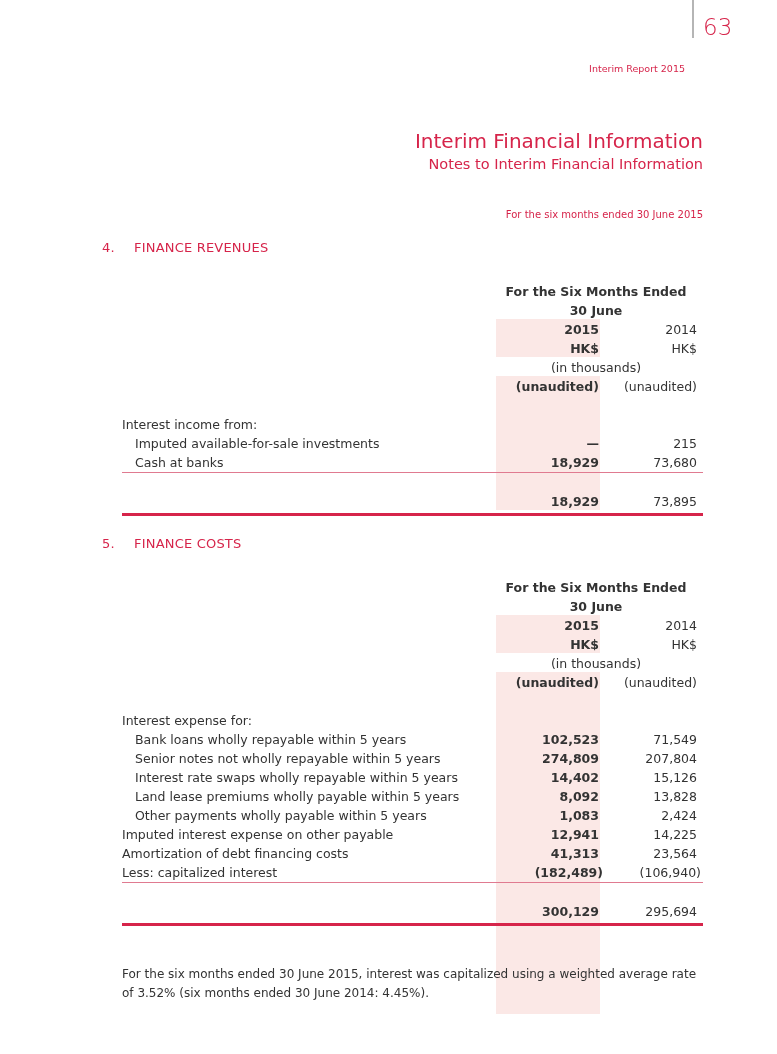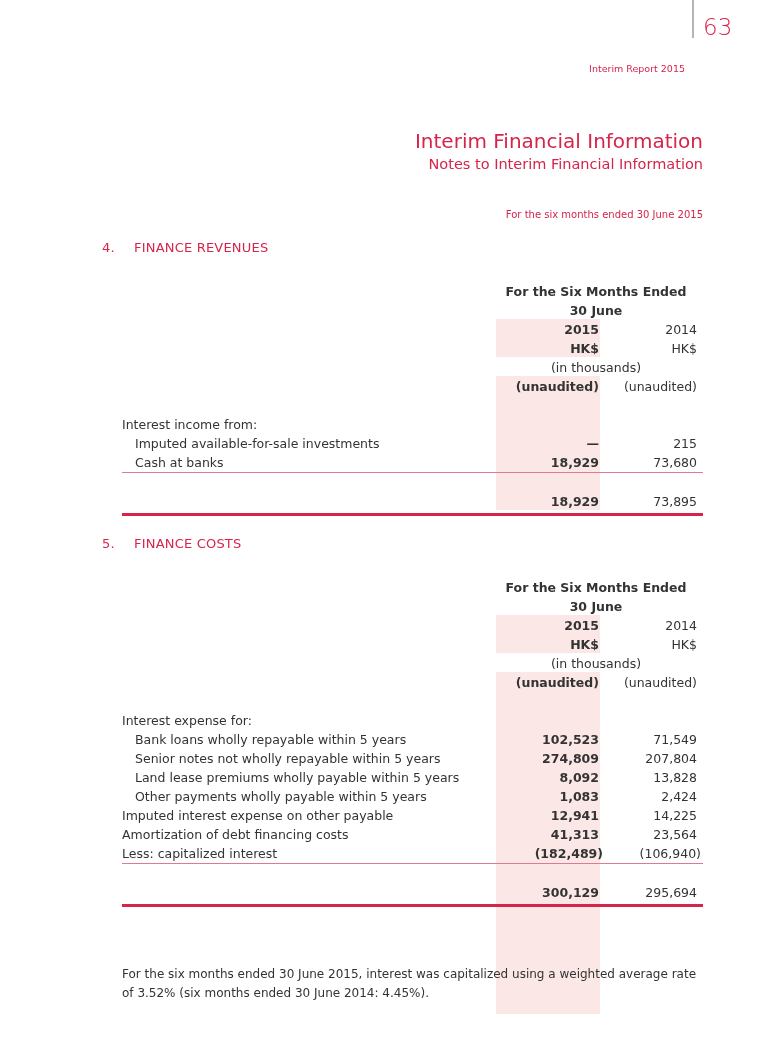--- a/index.html
+++ b/index.html
@@ -134,20 +134,25 @@
       <span class="lbl ind">Bank loans wholly repayable within 5 years</span>
       <span class="c1">102,523</span>
       <span class="c2">71,549</span>
     </div>
   <div class="row">
       <span class="lbl ind">Senior notes not wholly repayable within 5 years</span>
       <span class="c1">274,809</span>
       <span class="c2">207,804</span>
     </div>
   <div class="row">
+      <span class="lbl ind">Interest rate swaps wholly repayable within 5 years</span>
+      <span class="c1">14,402</span>
+      <span class="c2">15,126</span>
+    </div>
+  <div class="row">
       <span class="lbl ind">Land lease premiums wholly payable within 5 years</span>
       <span class="c1">8,092</span>
       <span class="c2">13,828</span>
     </div>
   <div class="row">
       <span class="lbl ind">Other payments wholly payable within 5 years</span>
       <span class="c1">1,083</span>
       <span class="c2">2,424</span>
     </div>
   <div class="row">

